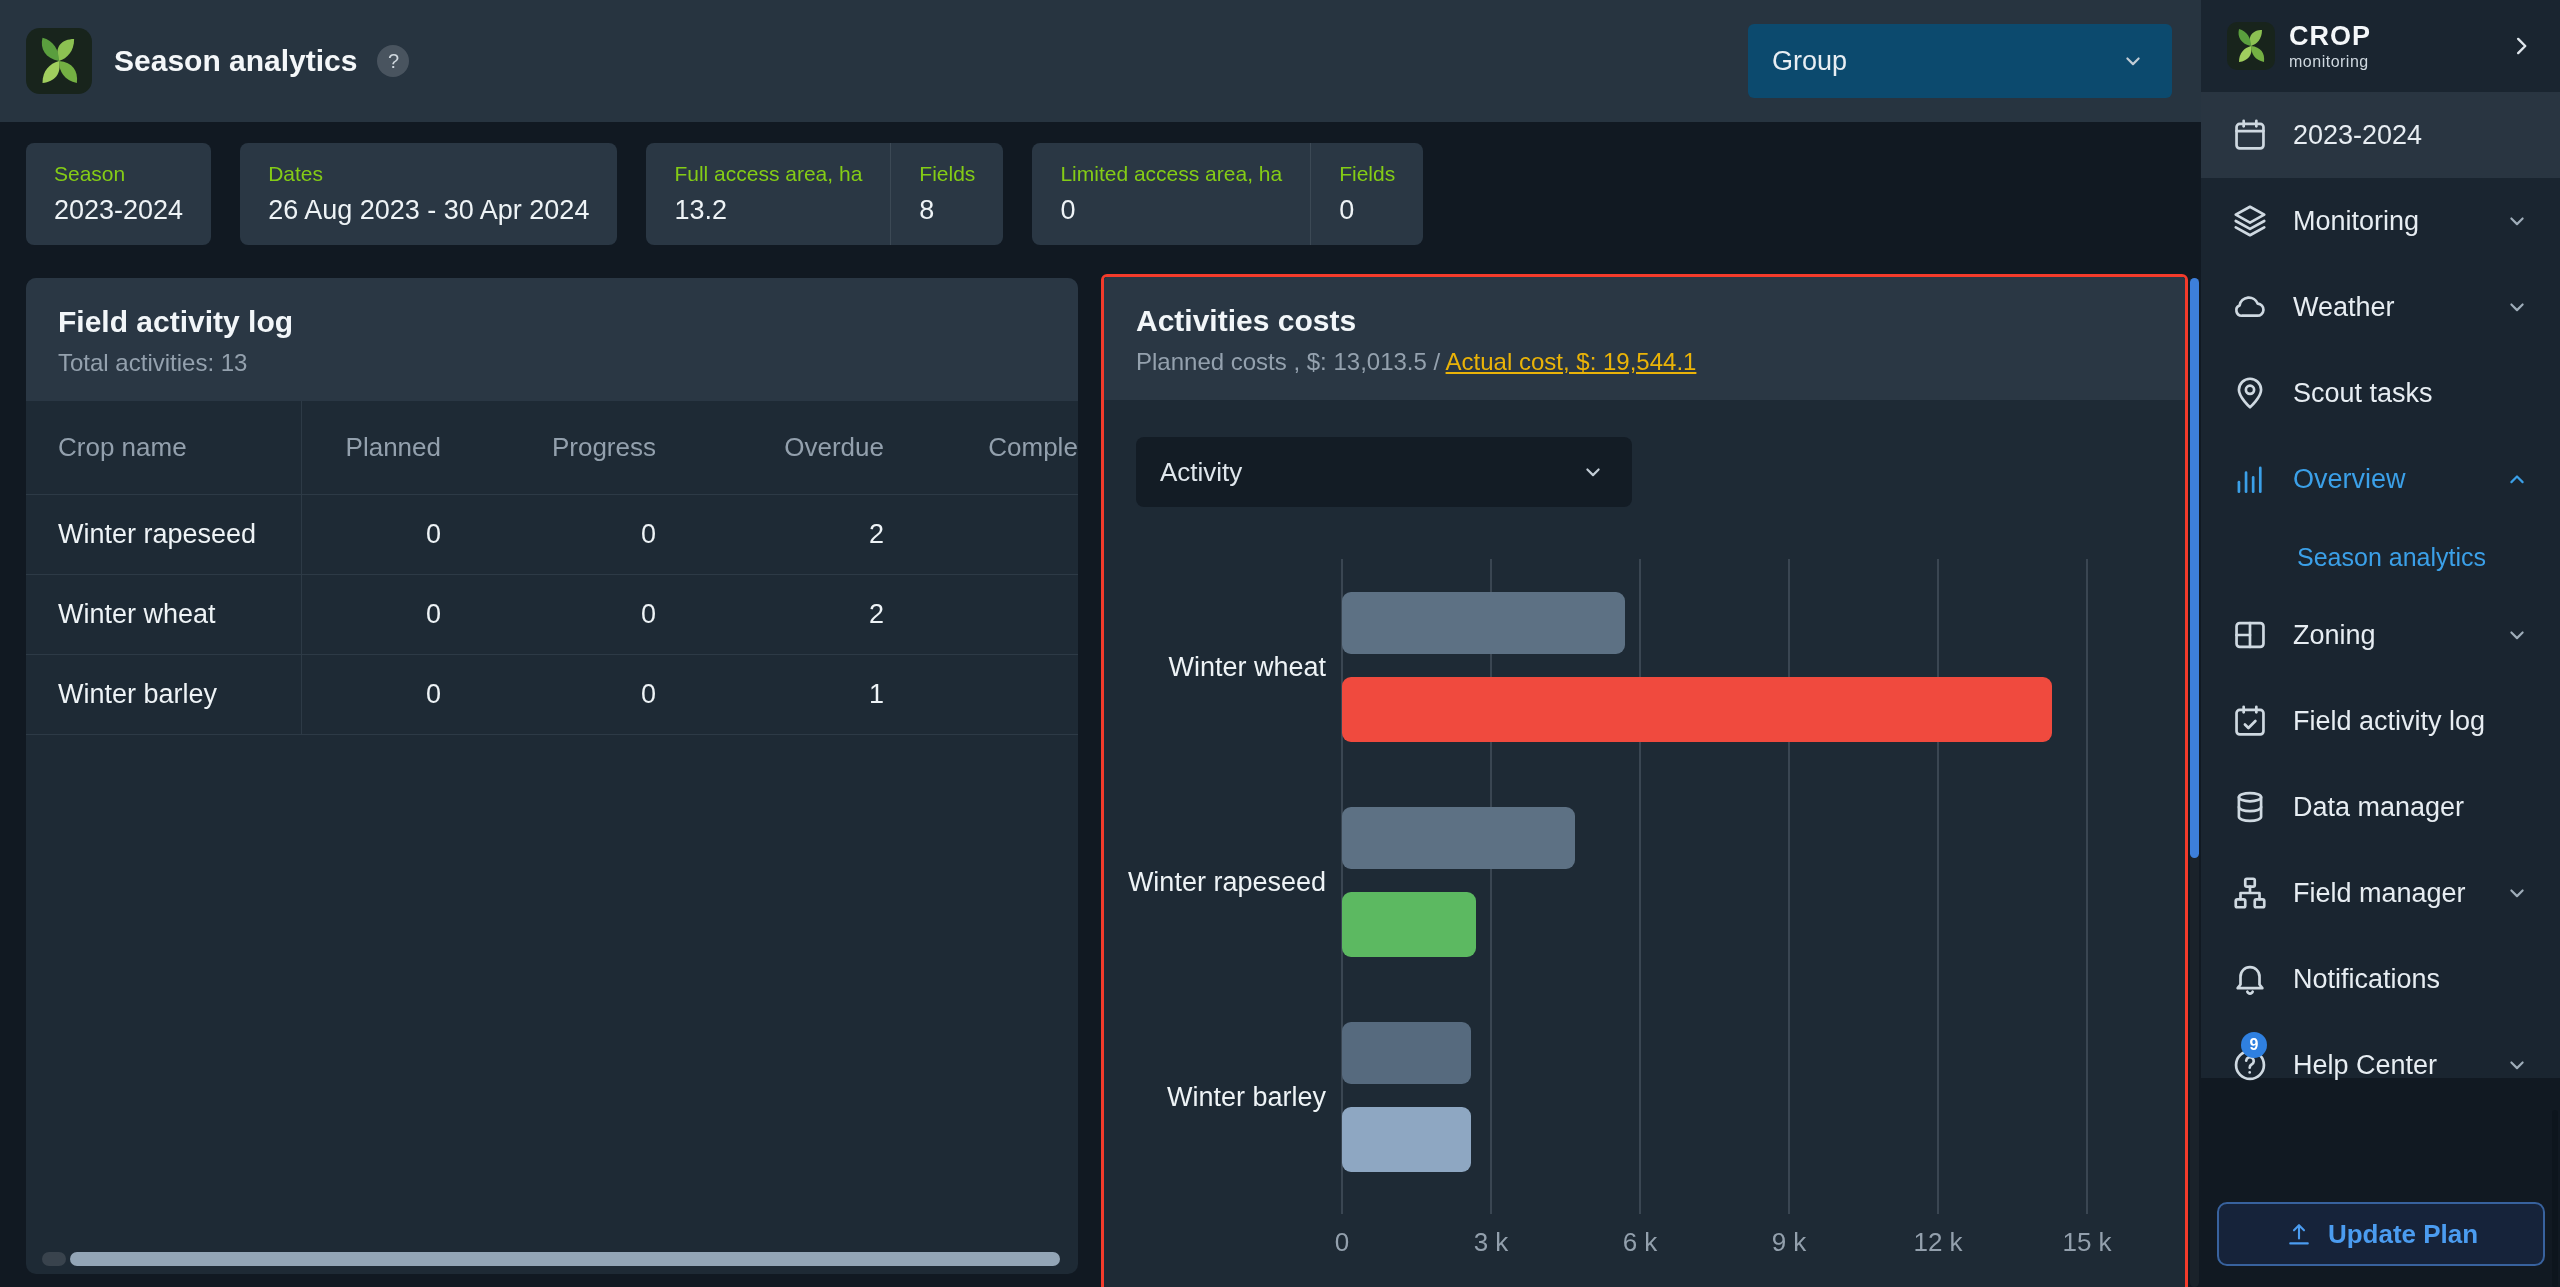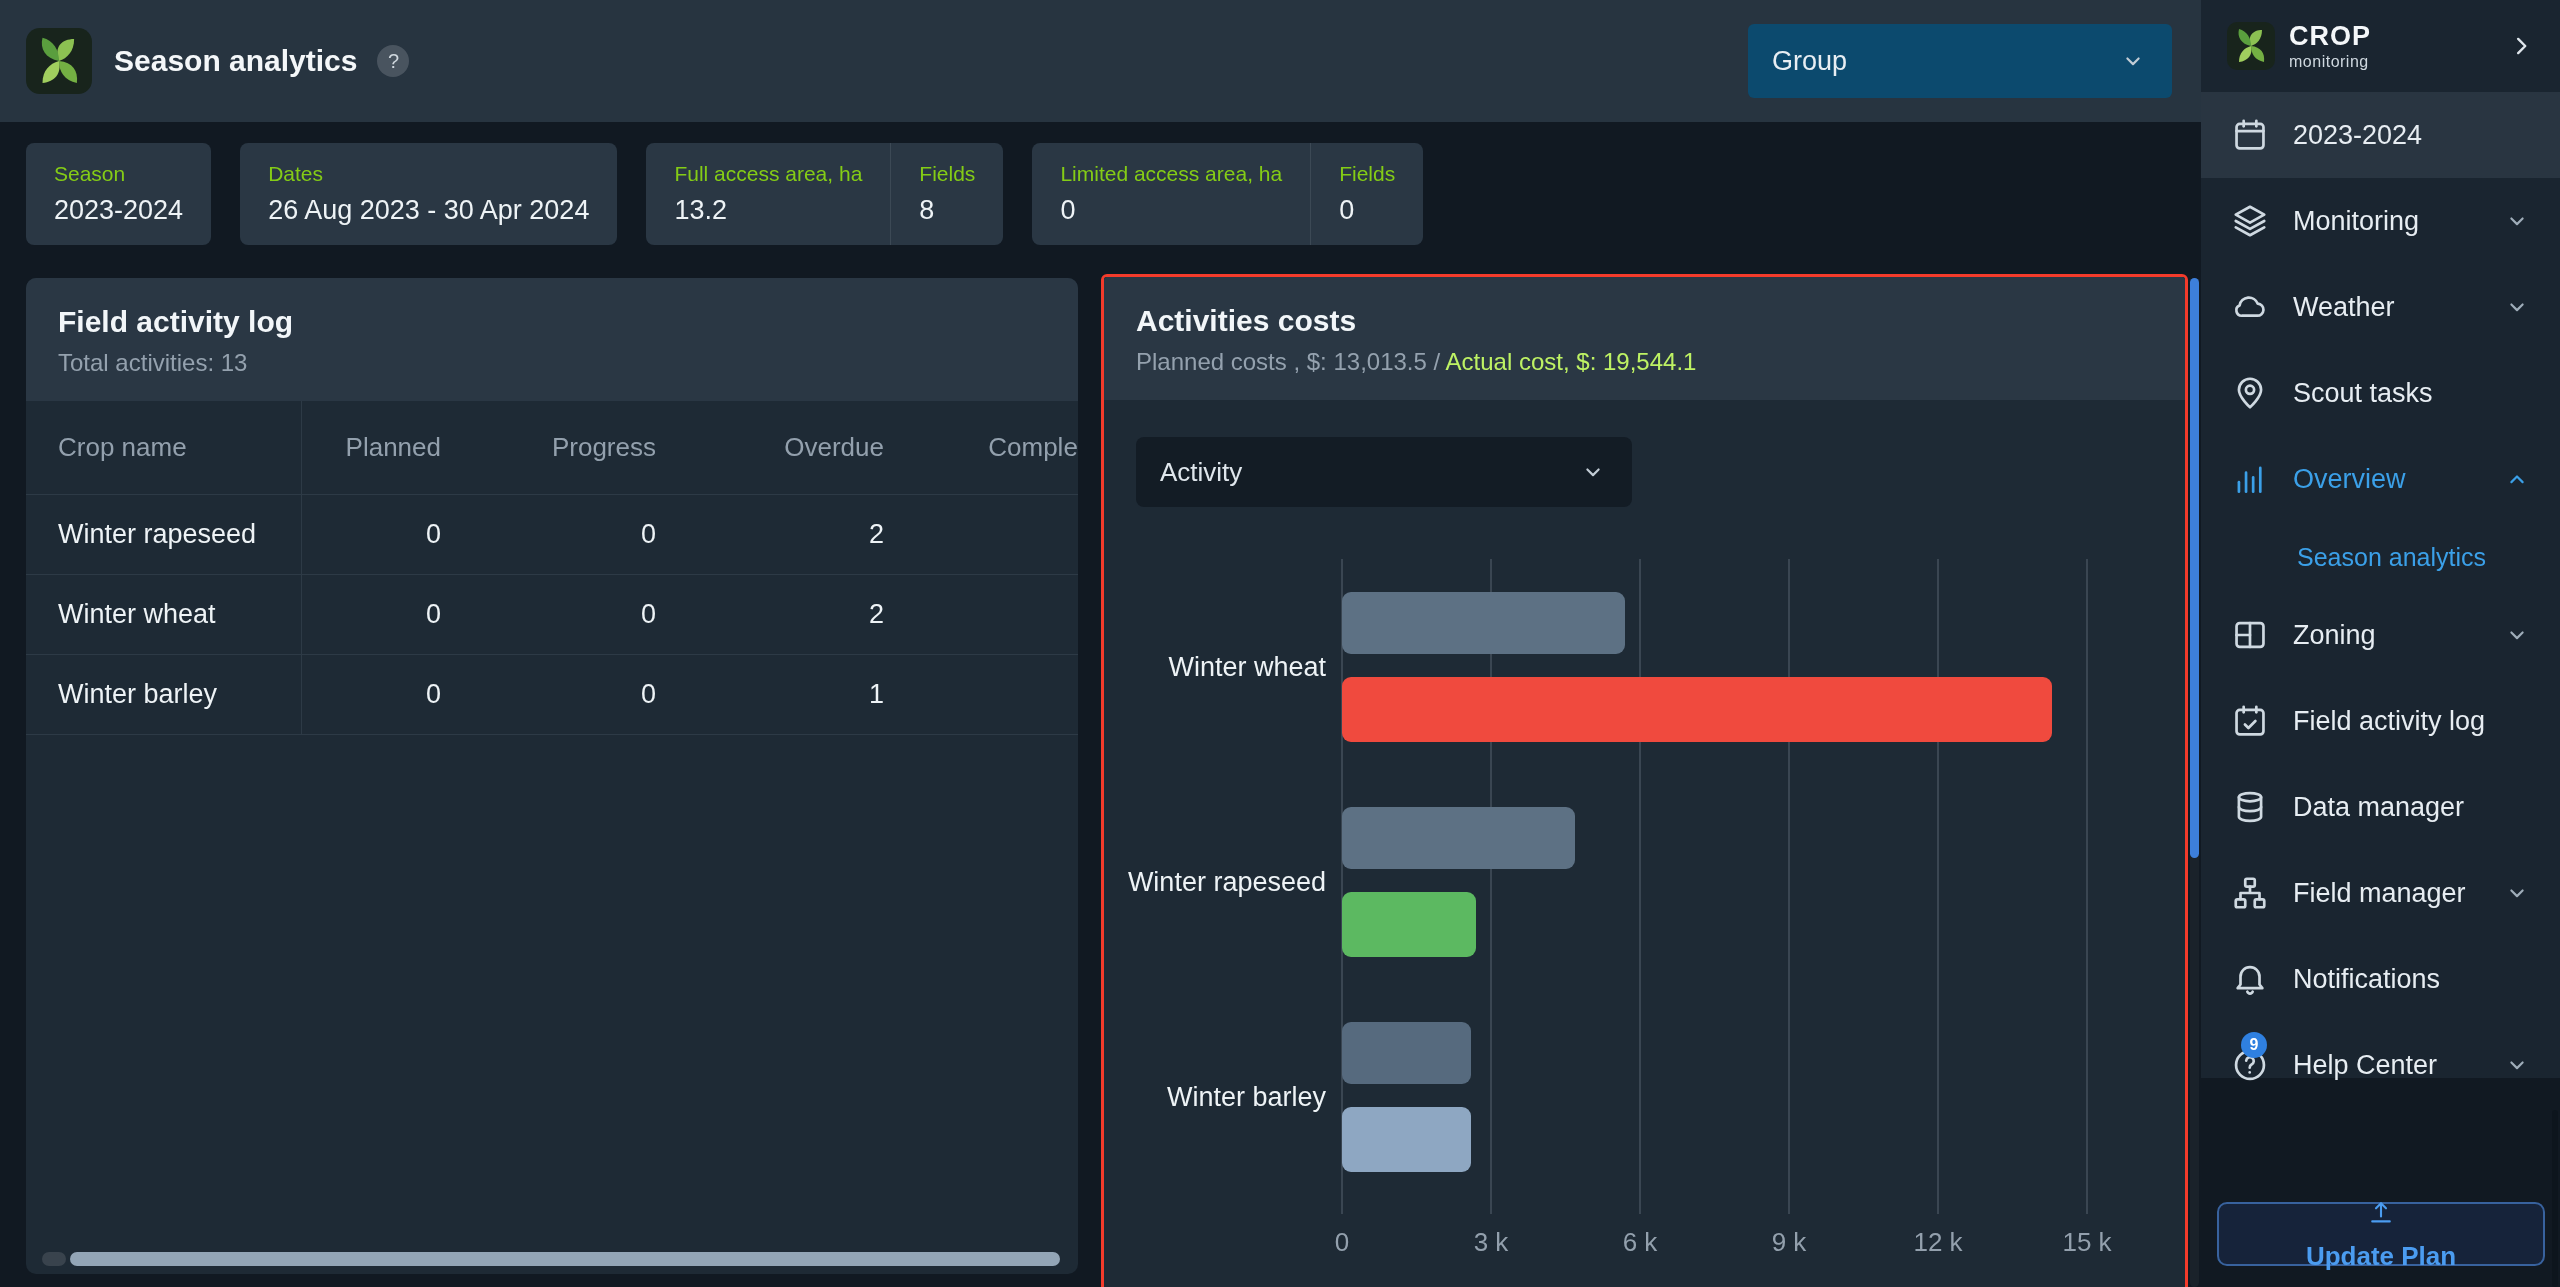--- a/index.html
+++ b/index.html
@@ -44,21 +44,21 @@
   .trow{height:80px;font-size:27px;color:#eef3f6;}
   .cell{display:flex;align-items:center;justify-content:flex-end;padding-right:28px;}
   .cell.c1{justify-content:flex-start;padding-left:32px;padding-right:12px;border-right:1px solid #2d3a46;}
   .hscroll{position:absolute;left:16px;right:16px;bottom:8px;height:14px;}
   .hcorner{position:absolute;left:0;top:0;width:24px;height:14px;border-radius:7px;background:#39434d;}
   .hthumb{position:absolute;left:28px;right:2px;top:0;height:14px;border-radius:7px;background:#93a5b6;cursor:pointer;}
 
   .costs-outline{position:absolute;left:1101px;top:274px;width:1087px;height:1020px;
                  border:3px solid #f43b2b;border-radius:6px;}
   .costs-card{position:relative;width:100%;height:100%;background:#1e2a35;border-radius:3px;overflow:hidden;}
-  .sub-actual{color:#bef264;}
+  .sub-actual{color:#eab308;text-decoration:underline;}
   .activity-select{margin:37px 0 0 32px;width:496px;height:70px;background:#131c25;border-radius:8px;
                    display:flex;align-items:center;justify-content:space-between;padding:0 24px;
                    font-size:26px;color:#dfe6ec;cursor:pointer;}
   .activity-select .caret{width:30px;height:30px;color:#c2ccd5;}
 
   
   .chart{position:absolute;left:0;top:282px;width:983px;height:700px;}
   #gridlines{position:absolute;left:238px;top:0;width:745px;height:655px;}
   .gridline{position:absolute;top:0;bottom:0;width:2px;background:#3a4652;transform:translateX(-1px);}
   #groups{position:absolute;left:0;top:0;width:983px;height:655px;}
@@ -89,21 +89,21 @@
   .nav-item.active,.nav-item.active .nicon,.nav-item.active .nchev{color:#3ba0e8;}
   .nicon{width:38px;height:38px;flex:none;color:#cfd9e1;position:relative;}
   .nchev{margin-left:auto;width:30px;height:30px;color:#9fadb9;flex:none;}
   .nlabel{white-space:nowrap;}
   .sub-item{height:70px;display:flex;align-items:center;padding-left:96px;font-size:25px;color:#e7edf2;cursor:pointer;}
   .sub-item.active{color:#3ba0e8;}
   .badge{position:absolute;top:-14px;left:10px;min-width:26px;height:26px;padding:0 4px;border-radius:13px;
          background:#2f80e0;color:#fff;font-size:16px;font-weight:700;display:flex;align-items:center;justify-content:center;}
   .update-plan{position:absolute;left:16px;top:1202px;width:328px;height:64px;background:#16233a;
                border:2px solid #38629e;border-radius:10px;display:flex;align-items:center;justify-content:center;
-               gap:14px;color:#4b9cf0;font-size:26px;font-weight:700;cursor:pointer;font-family:inherit;flex-direction:column;}
+               gap:14px;color:#4b9cf0;font-size:26px;font-weight:700;cursor:pointer;font-family:inherit;}
   .update-plan .uicon{width:30px;height:30px;}
   .side-scroll{position:absolute;right:2px;top:1110px;width:6px;height:177px;background:#0d151d;border-radius:3px;}
 
   span[data-icon]{display:inline-block;}
   span[data-icon] svg,.collapse svg,.logo-tile svg{width:100%;height:100%;display:block;}
 </style>
 </head>
 <body>
 
 <div class="app">

